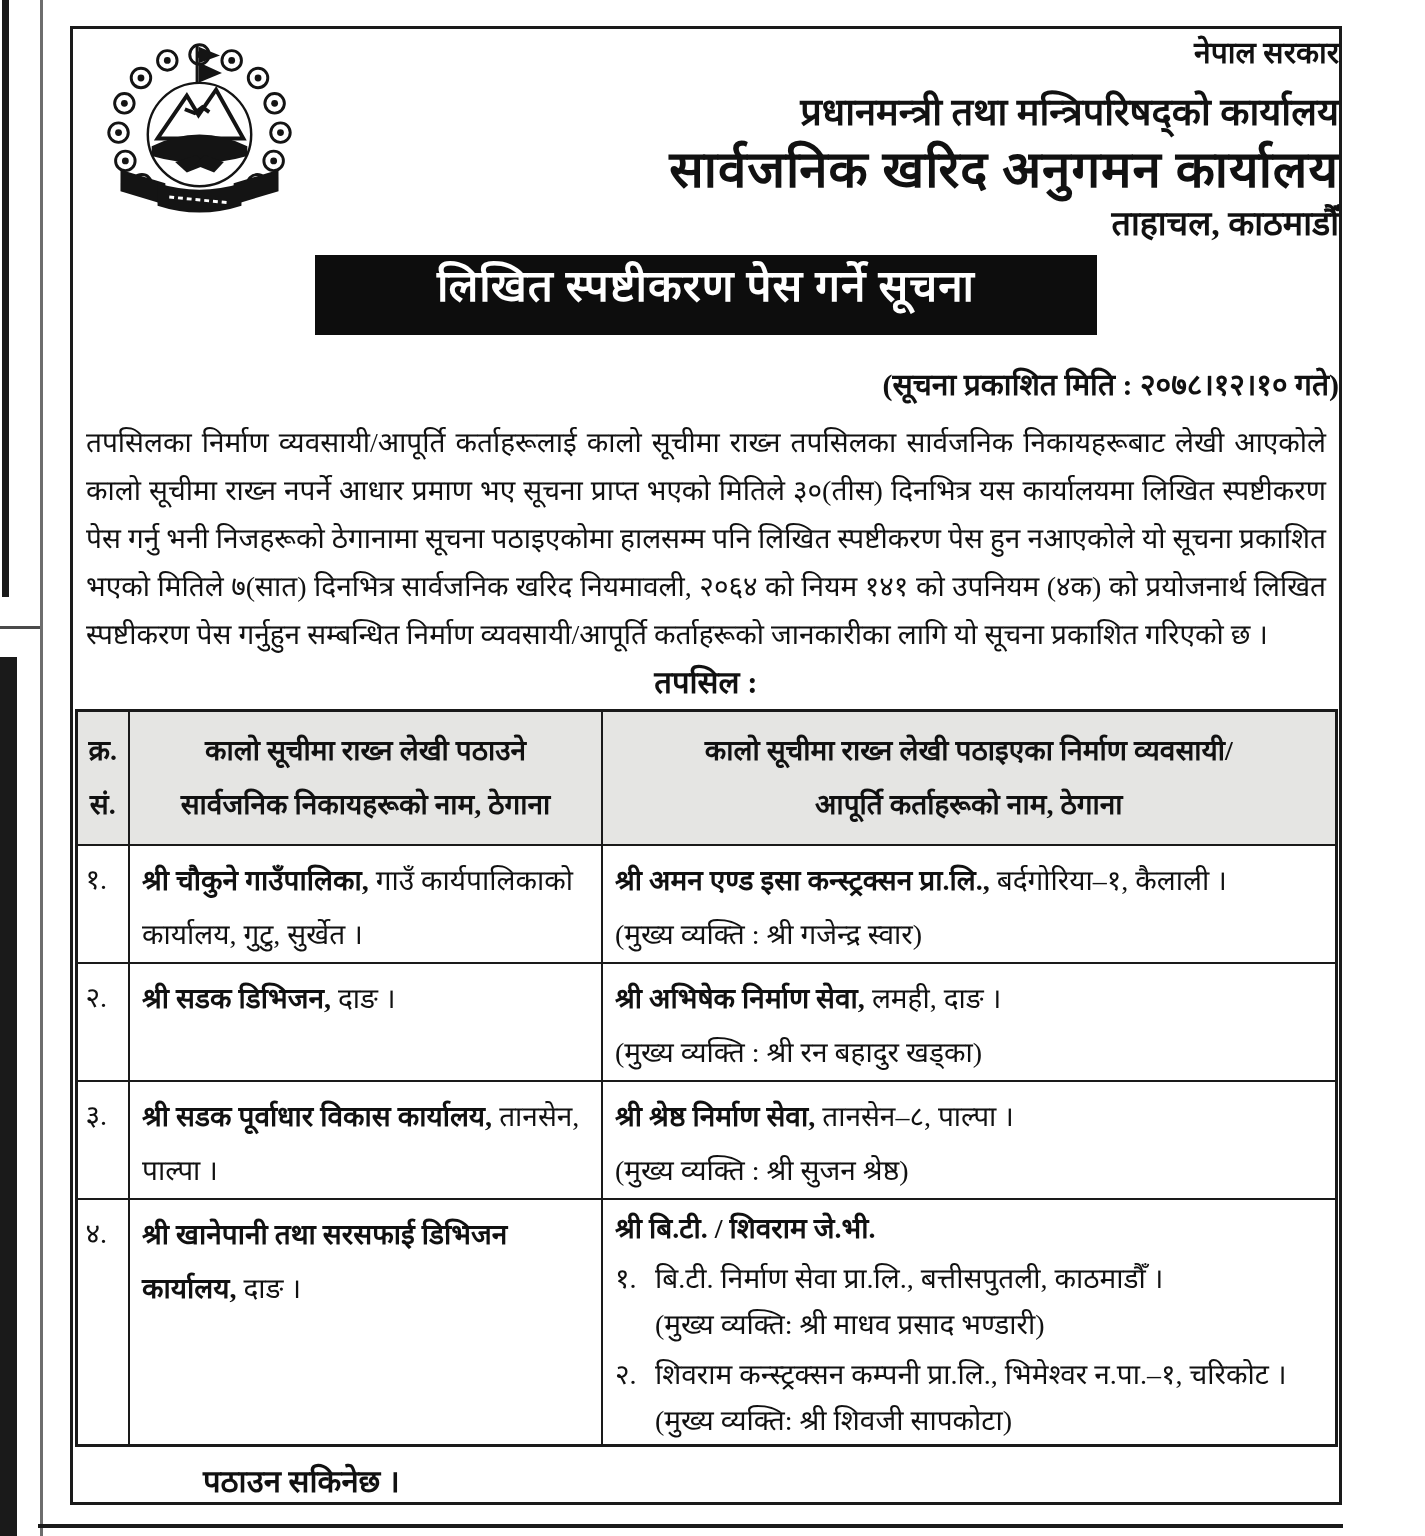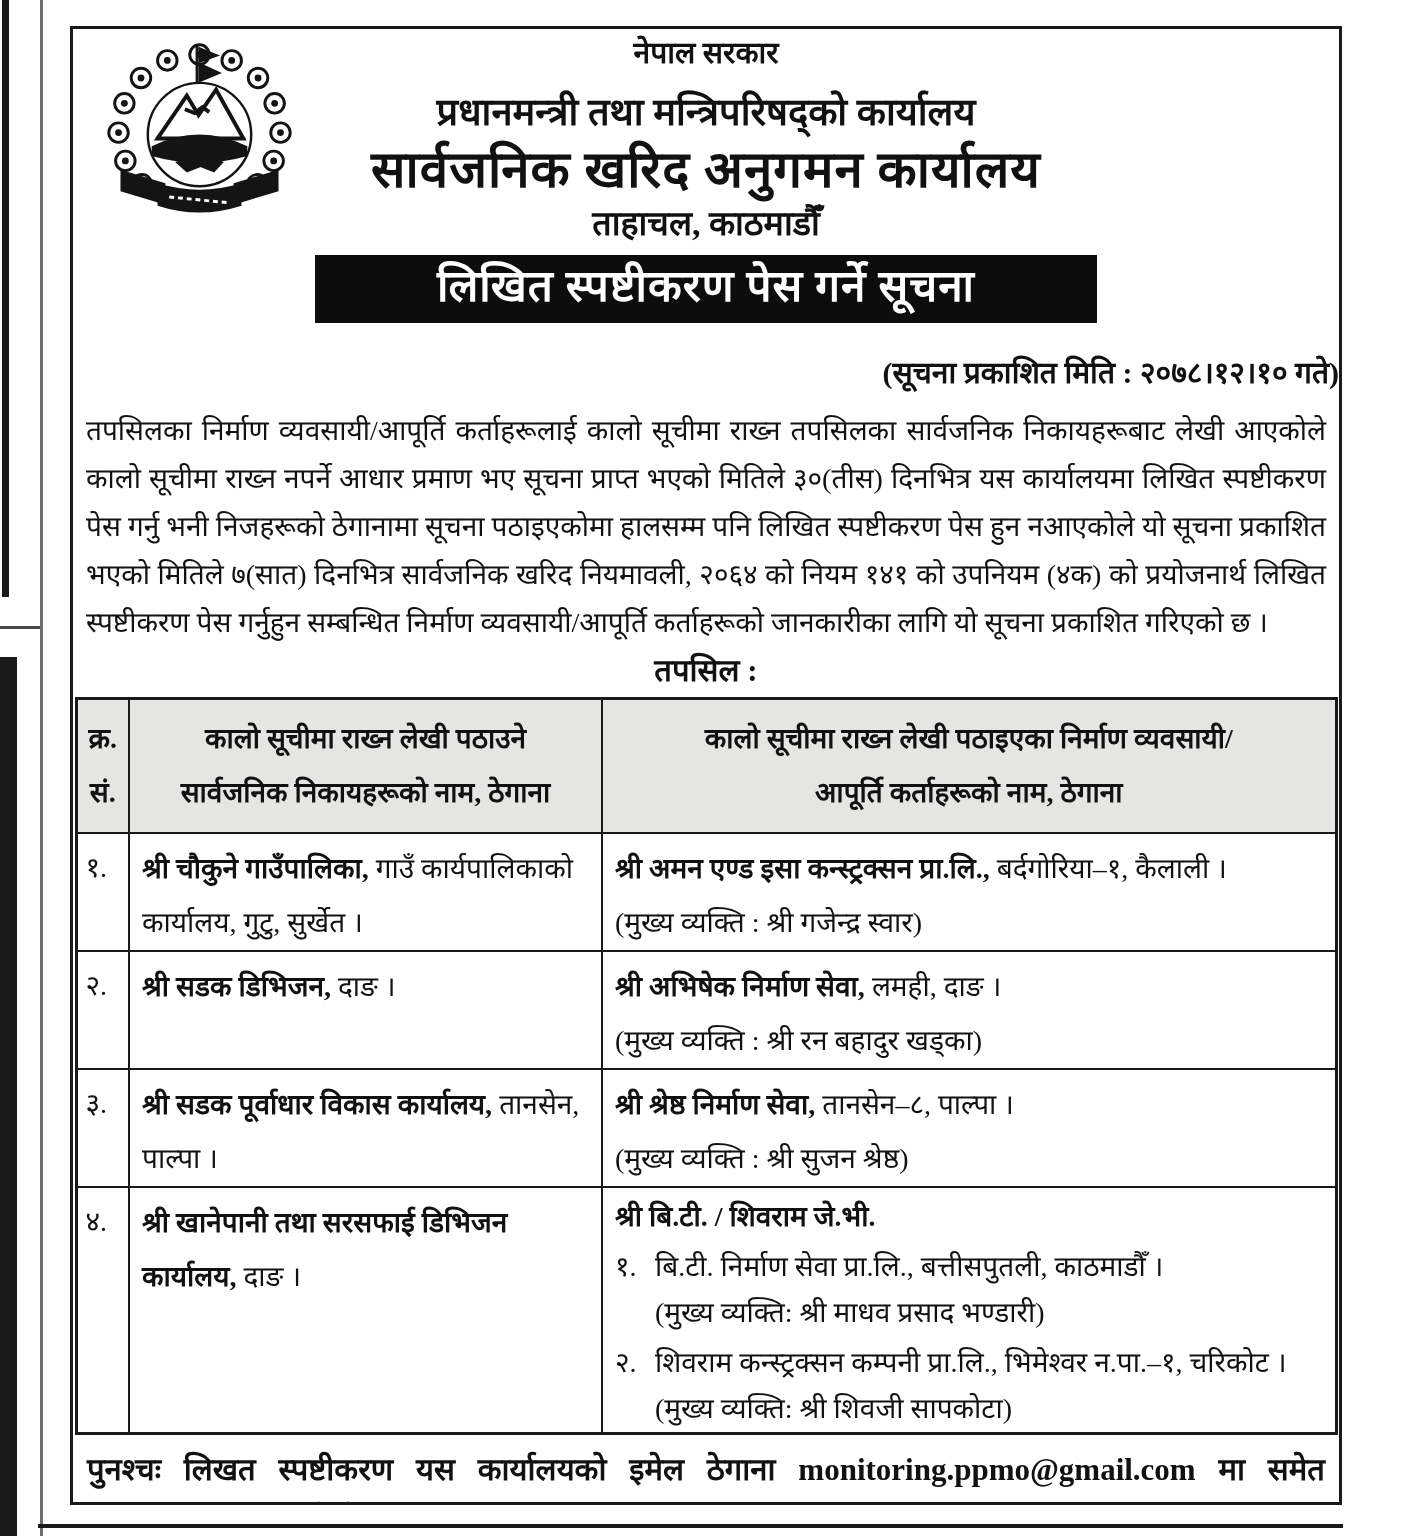--- a/index.html
+++ b/index.html
@@ -16,27 +16,27 @@
   .art-thin-vline      { left:40px; top:0;      width:3px;   height:1536px; background:#6d6d6d; }
   .art-thick-bar       { left:0;    top:657px;  width:17px;  height:879px; }
   .art-bottom-line     { left:38px; top:1524px; width:1305px;height:4px; }
 
   
   .notice-box {
     position:absolute; left:70px; top:26px; width:1272px; height:1479px;
     border:3px solid #1a1a1a; background:#fff; overflow:hidden;
   }
   .emblem { position:absolute; left:24px; top:8px; width:205px; height:200px; }
-  .hdr { text-align:center; }
+  .hdr { text-align:right; }
   .h-gov    { margin-top:4px;  font-size:30px; line-height:40px; font-weight:bold; }
   .h-pm     { margin-top:12px; font-size:38px; line-height:54px; font-weight:bold; }
   .h-office { font-size:51px; line-height:62px; font-weight:bold; letter-spacing:1px; }
   .h-addr   { font-size:34px; line-height:46px; font-weight:bold; }
   .banner {
-    width:782px; height:68px; margin:8px auto 0; background:#0d0d0d;
+    width:782px; height:80px; margin:8px auto 0; background:#0d0d0d;
     color:#ffffff; font-size:44px; font-weight:bold; line-height:64px;
     text-align:center; letter-spacing:1px;
   }
   .dateline { margin-top:28px; text-align:right; font-size:30px; line-height:44px; font-weight:bold; }
   .para {
     margin:12px 13px 0 13px; font-size:28px; line-height:48px;
     text-align:justify; text-align-last:left;
   }
   .tapasil { margin-top:4px; text-align:center; font-size:31px; line-height:40px; font-weight:bold; }
 
@@ -232,19 +232,16 @@
             <div>शिवराम कन्स्ट्रक्सन कम्पनी प्रा.लि., भिमेश्वर न.पा.–१, चरिकोट ।</div>
             <div class="contact">(मुख्य व्यक्ति: श्री शिवजी सापकोटा)</div>
           </div>
         </div>
       </td>
     </tr>
   </tbody>
     </table>
 
   <div class="notice-footer">
-    <div class="nf-line1">
-      <span>पुनश्चः लिखत स्पष्टीकरण यस कार्यालयको इमेल ठेगाना </span><span class="nf-email">monitoring.ppmo@gmail.com</span><span> मा समेत</span>
-    </div>
     <div class="nf-line2">पठाउन सकिनेछ ।</div>
   </div>
 
 </div>
 
 </body></html>

